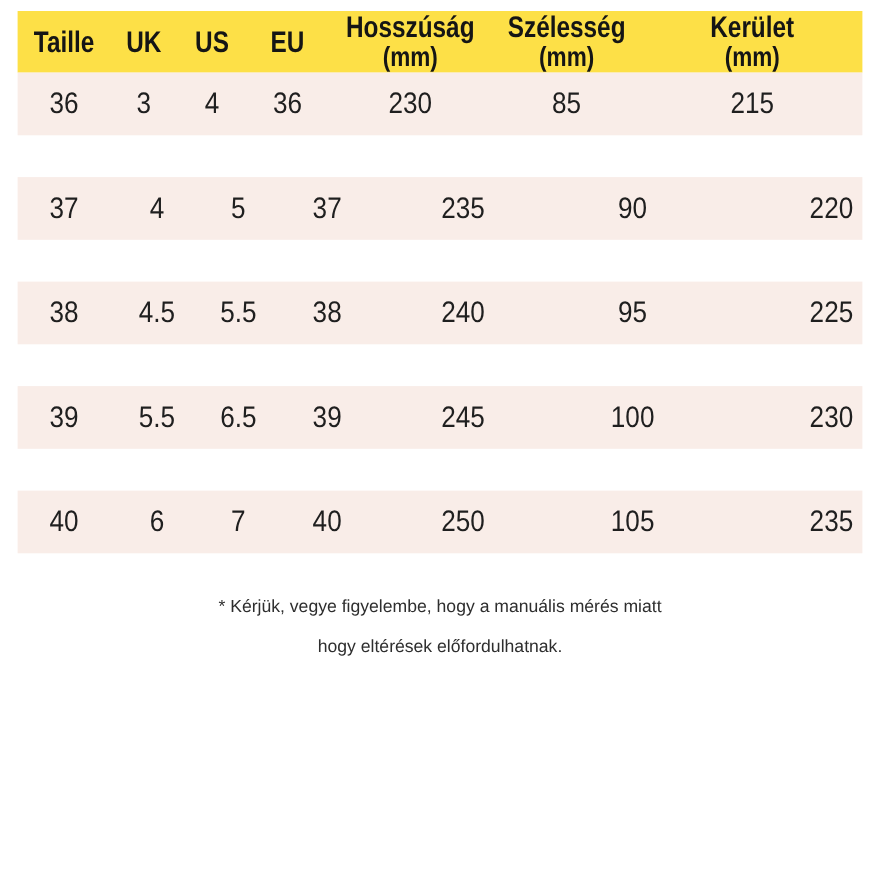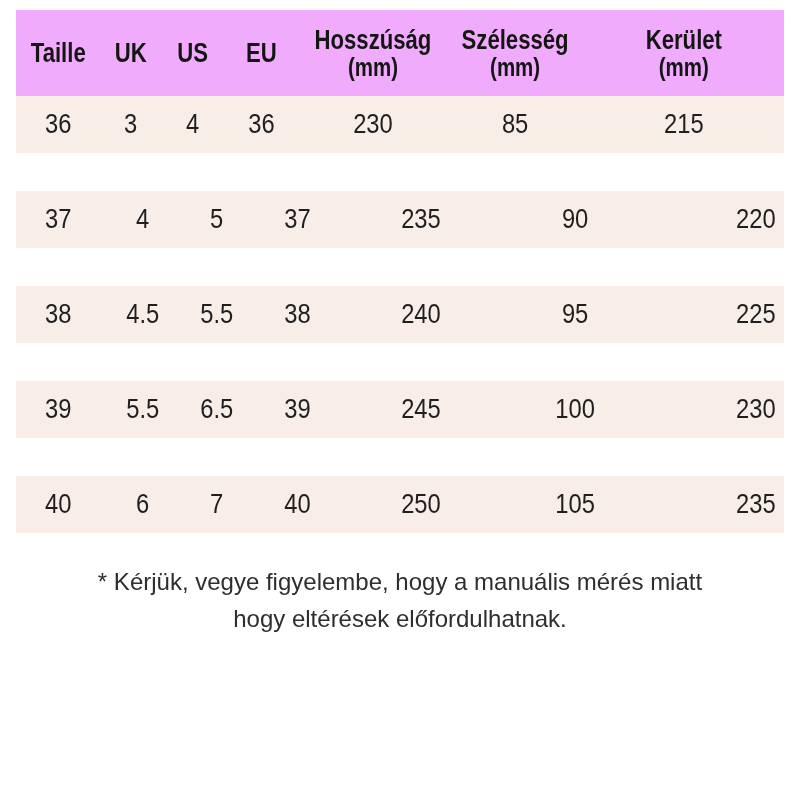--- a/index.html
+++ b/index.html
@@ -27,22 +27,22 @@
   }
 
   
   .size-table { margin: 10px 16px 0 16px; }
   .grid-row {
     display: grid;
     grid-template-columns: 11% 8% 8% 10% 19% 18% 26%;
     align-items: center;
   }
   .thead {
-    background: #f0abfc;
-    height: 86px;
+    background: #fde047;
+    height: 56px;
   }
   .hcell {
     text-align: center;
     font-weight: 700;
     color: #151515;
     transform: scaleX(0.82);
     transform-origin: center;
   }
   .hlabel {
     display: block;
@@ -71,21 +71,21 @@
     color: #1f1f1f;
     transform: scaleX(0.88);
     transform-origin: center;
     white-space: nowrap;
   }
 
   
   .footnote {
     margin-top: 30px;
     text-align: center;
-    font-size: 24px;
+    font-size: 16px;
     line-height: 37px;
     color: #2e2e2e;
   }
 </style>
 </head>
 <body>
 
 <div class="page">
 
 

